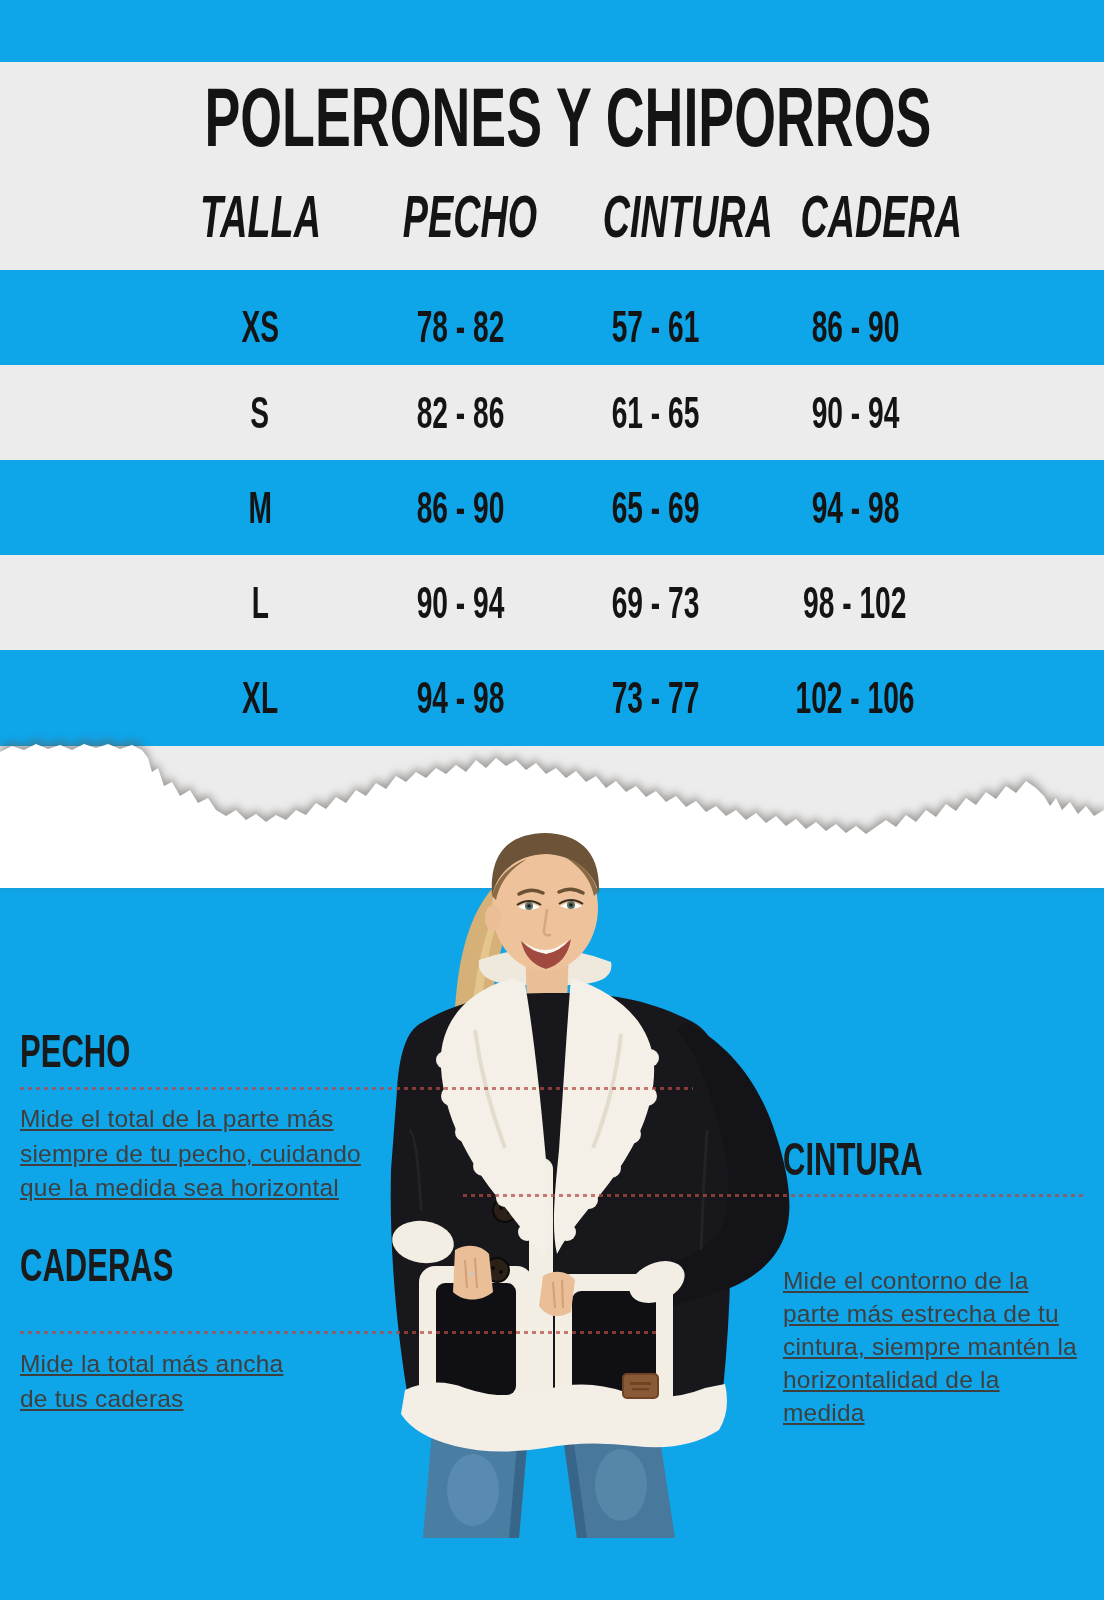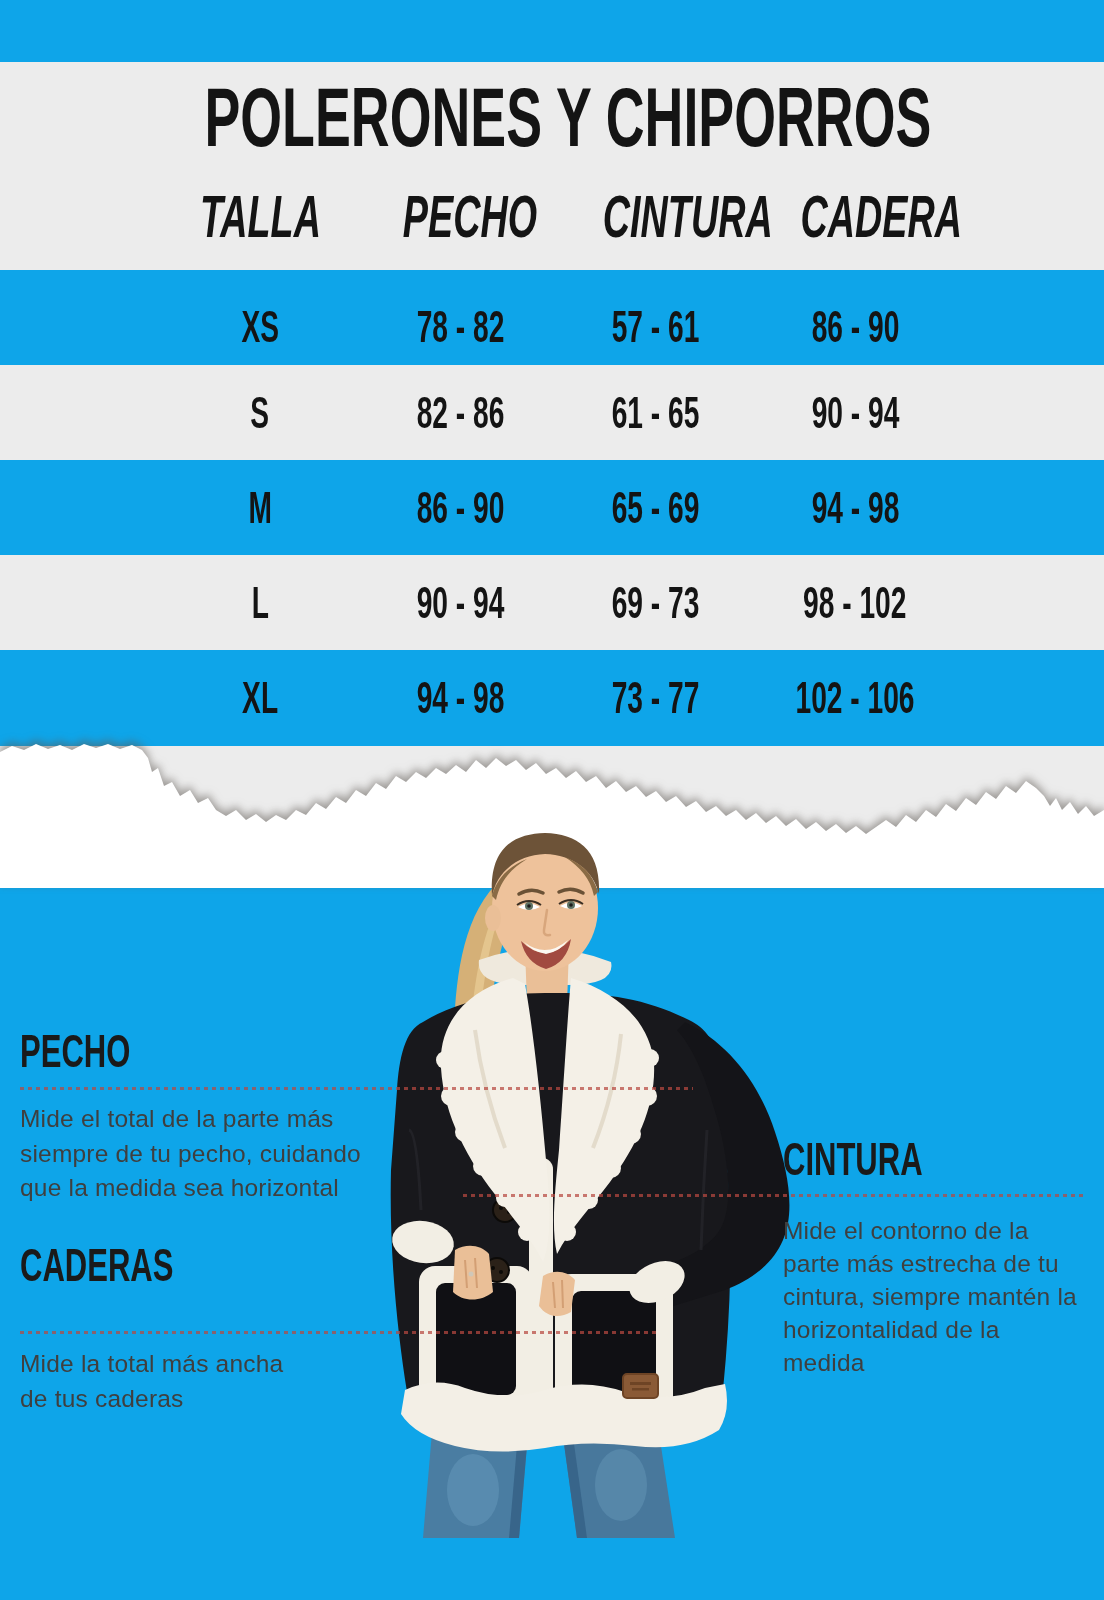--- a/index.html
+++ b/index.html
@@ -49,24 +49,24 @@
 
   .dash {
     position:absolute; height:3px; z-index:30;
     background:repeating-linear-gradient(90deg, rgba(183,72,64,0.72) 0px 4px, rgba(0,0,0,0) 4px 8px);
   }
   #pecho-line   { left:20px;  top:1087px; width:673px; }
   #cintura-line { left:463px; top:1194px; width:620px; }
   #caderas-line { left:20px;  top:1331px; width:638px; }
 
   .ptext { position:absolute; z-index:20; color:#3f3f3f; font-size:24.5px; letter-spacing:0.2px; }
-  .pline { white-space:nowrap; }
+  .pline { white-space:nowrap;text-decoration:underline; }
   #pecho-text   { left:20px;  top:1102px; } #pecho-text .pline   { line-height:34.5px; }
   #caderas-text { left:20px;  top:1346px; } #caderas-text .pline { line-height:35px; }
-  #cintura-text { left:783px; top:1214px; } #cintura-text .pline { line-height:33px; }
+  #cintura-text { left:783px; top:1264px; } #cintura-text .pline { line-height:33px; }
 </style>
 </head>
 <body>
 
 <div class="page">
 
   <div class="band" id="band-header"></div>
   <div class="band" id="band-s"></div>
   <div class="band" id="band-l"></div>
   <div class="band" id="band-torn"></div>

